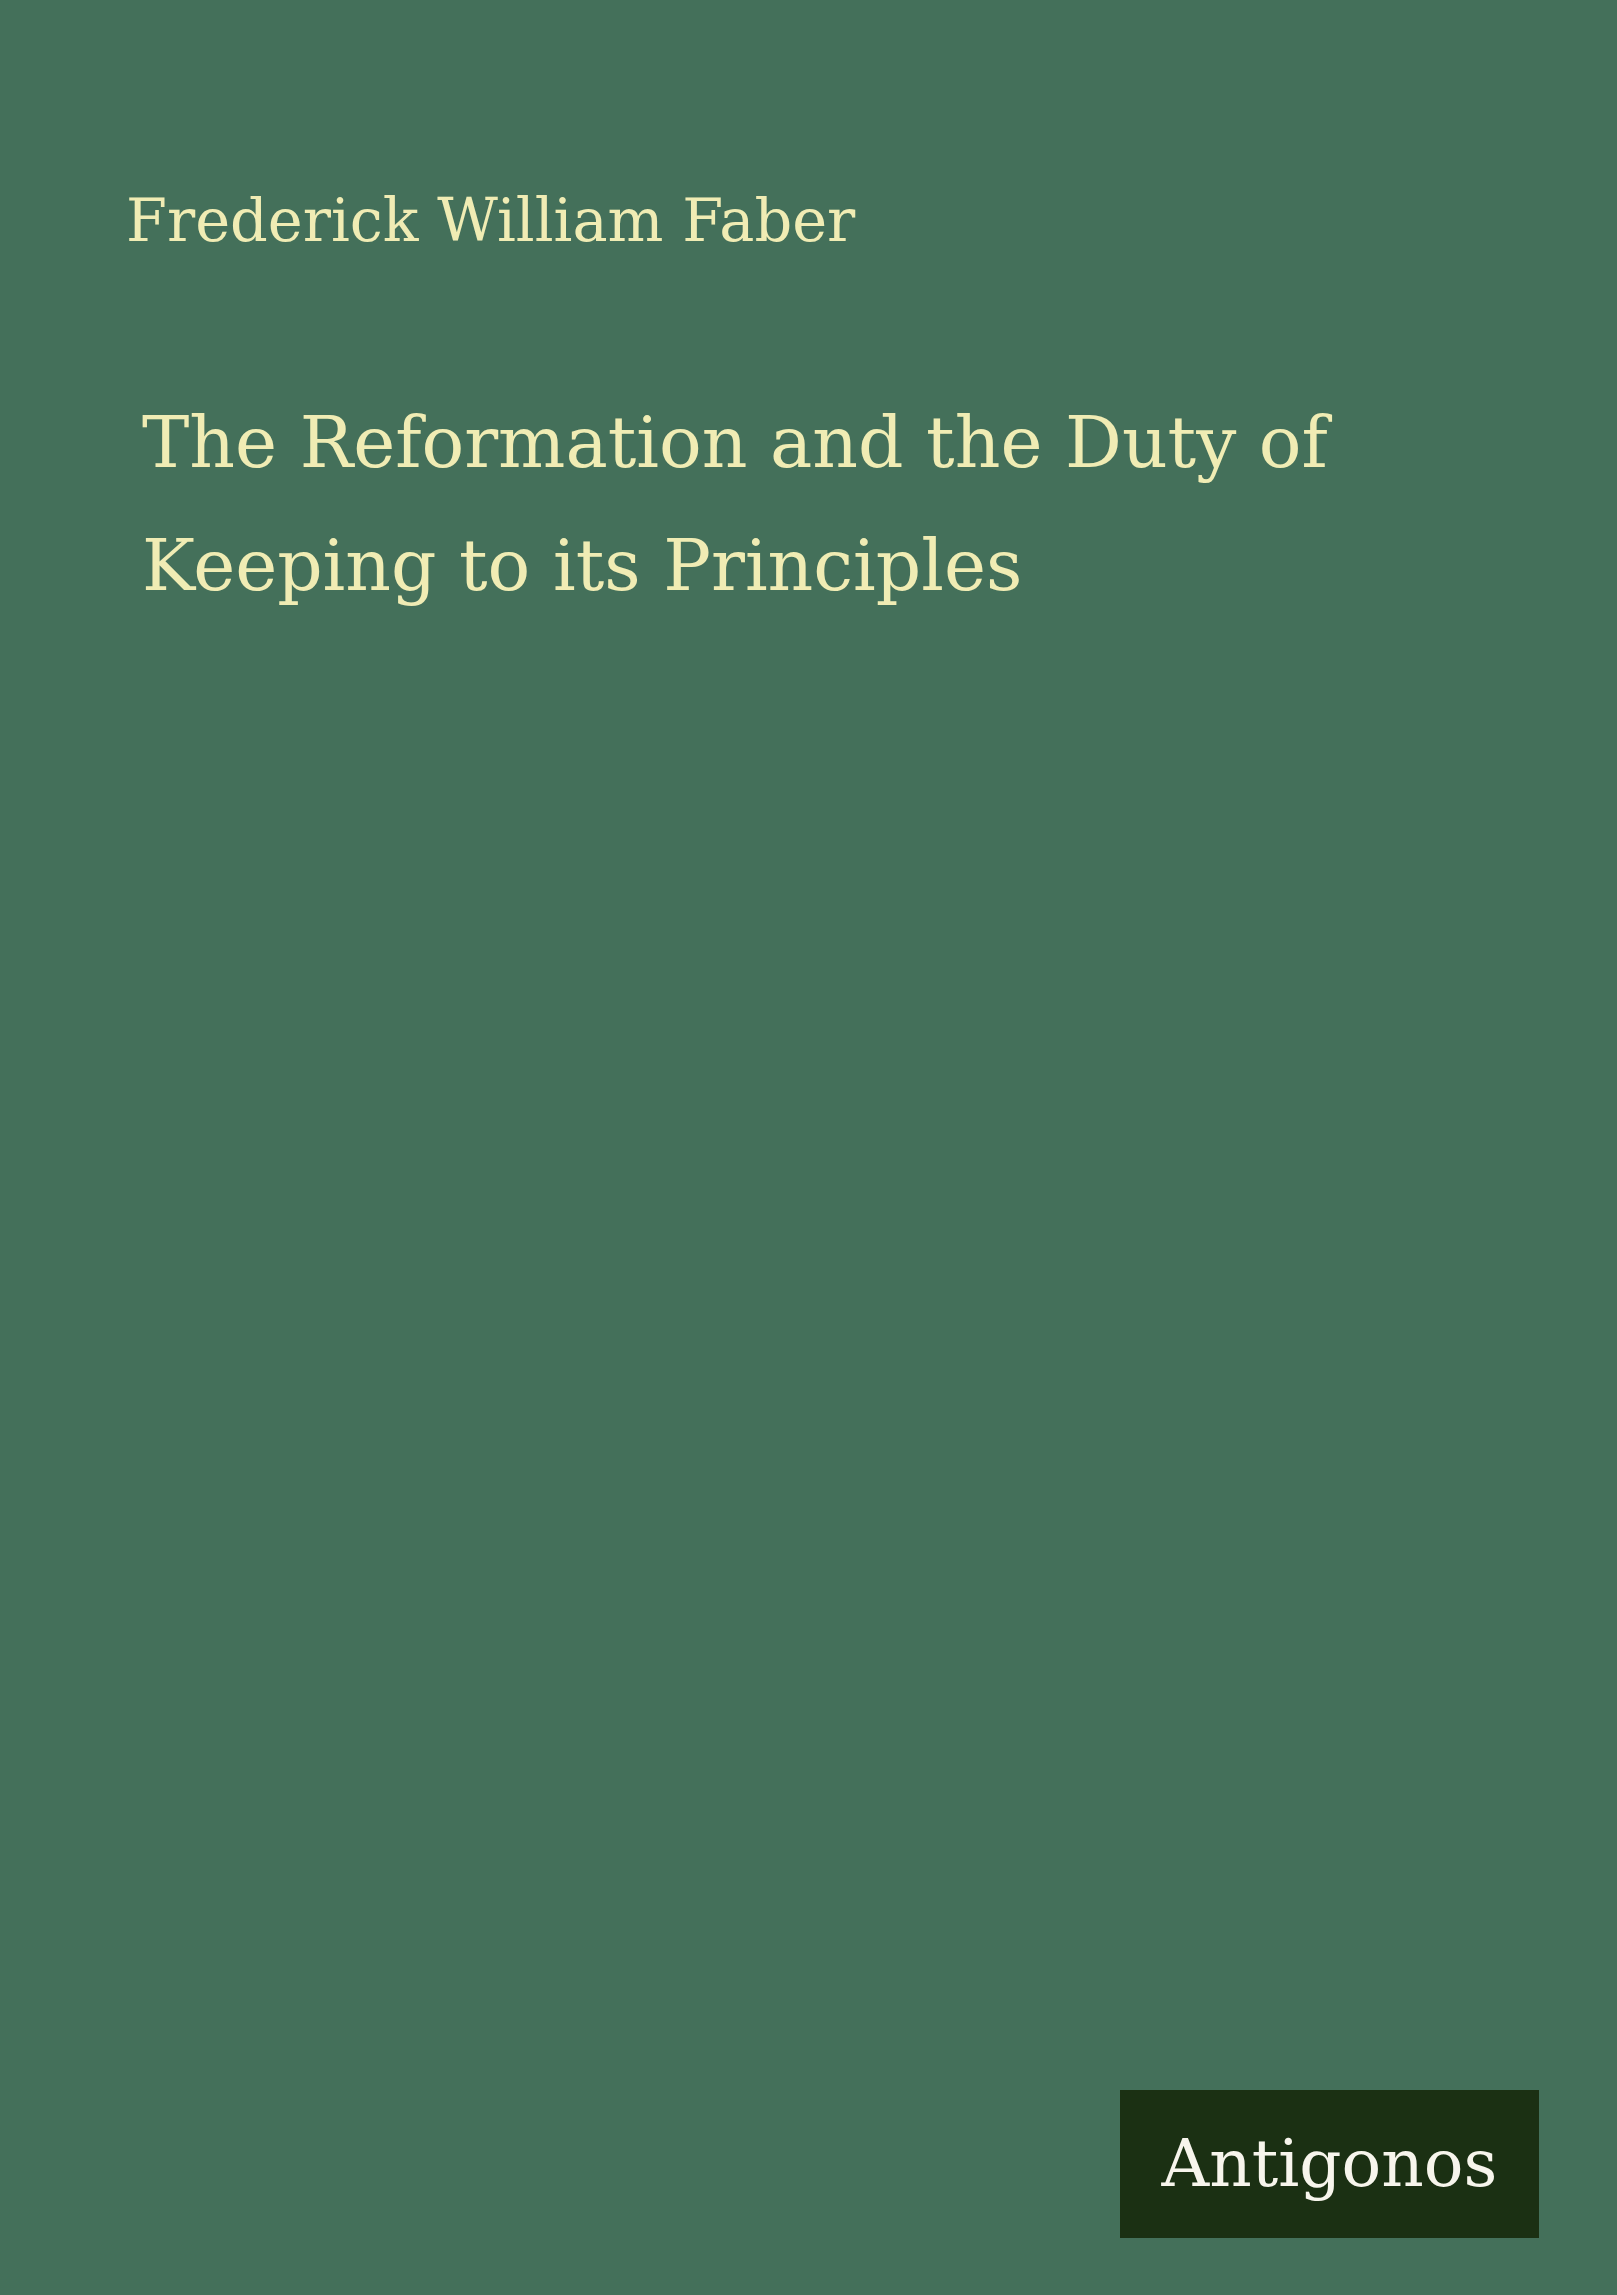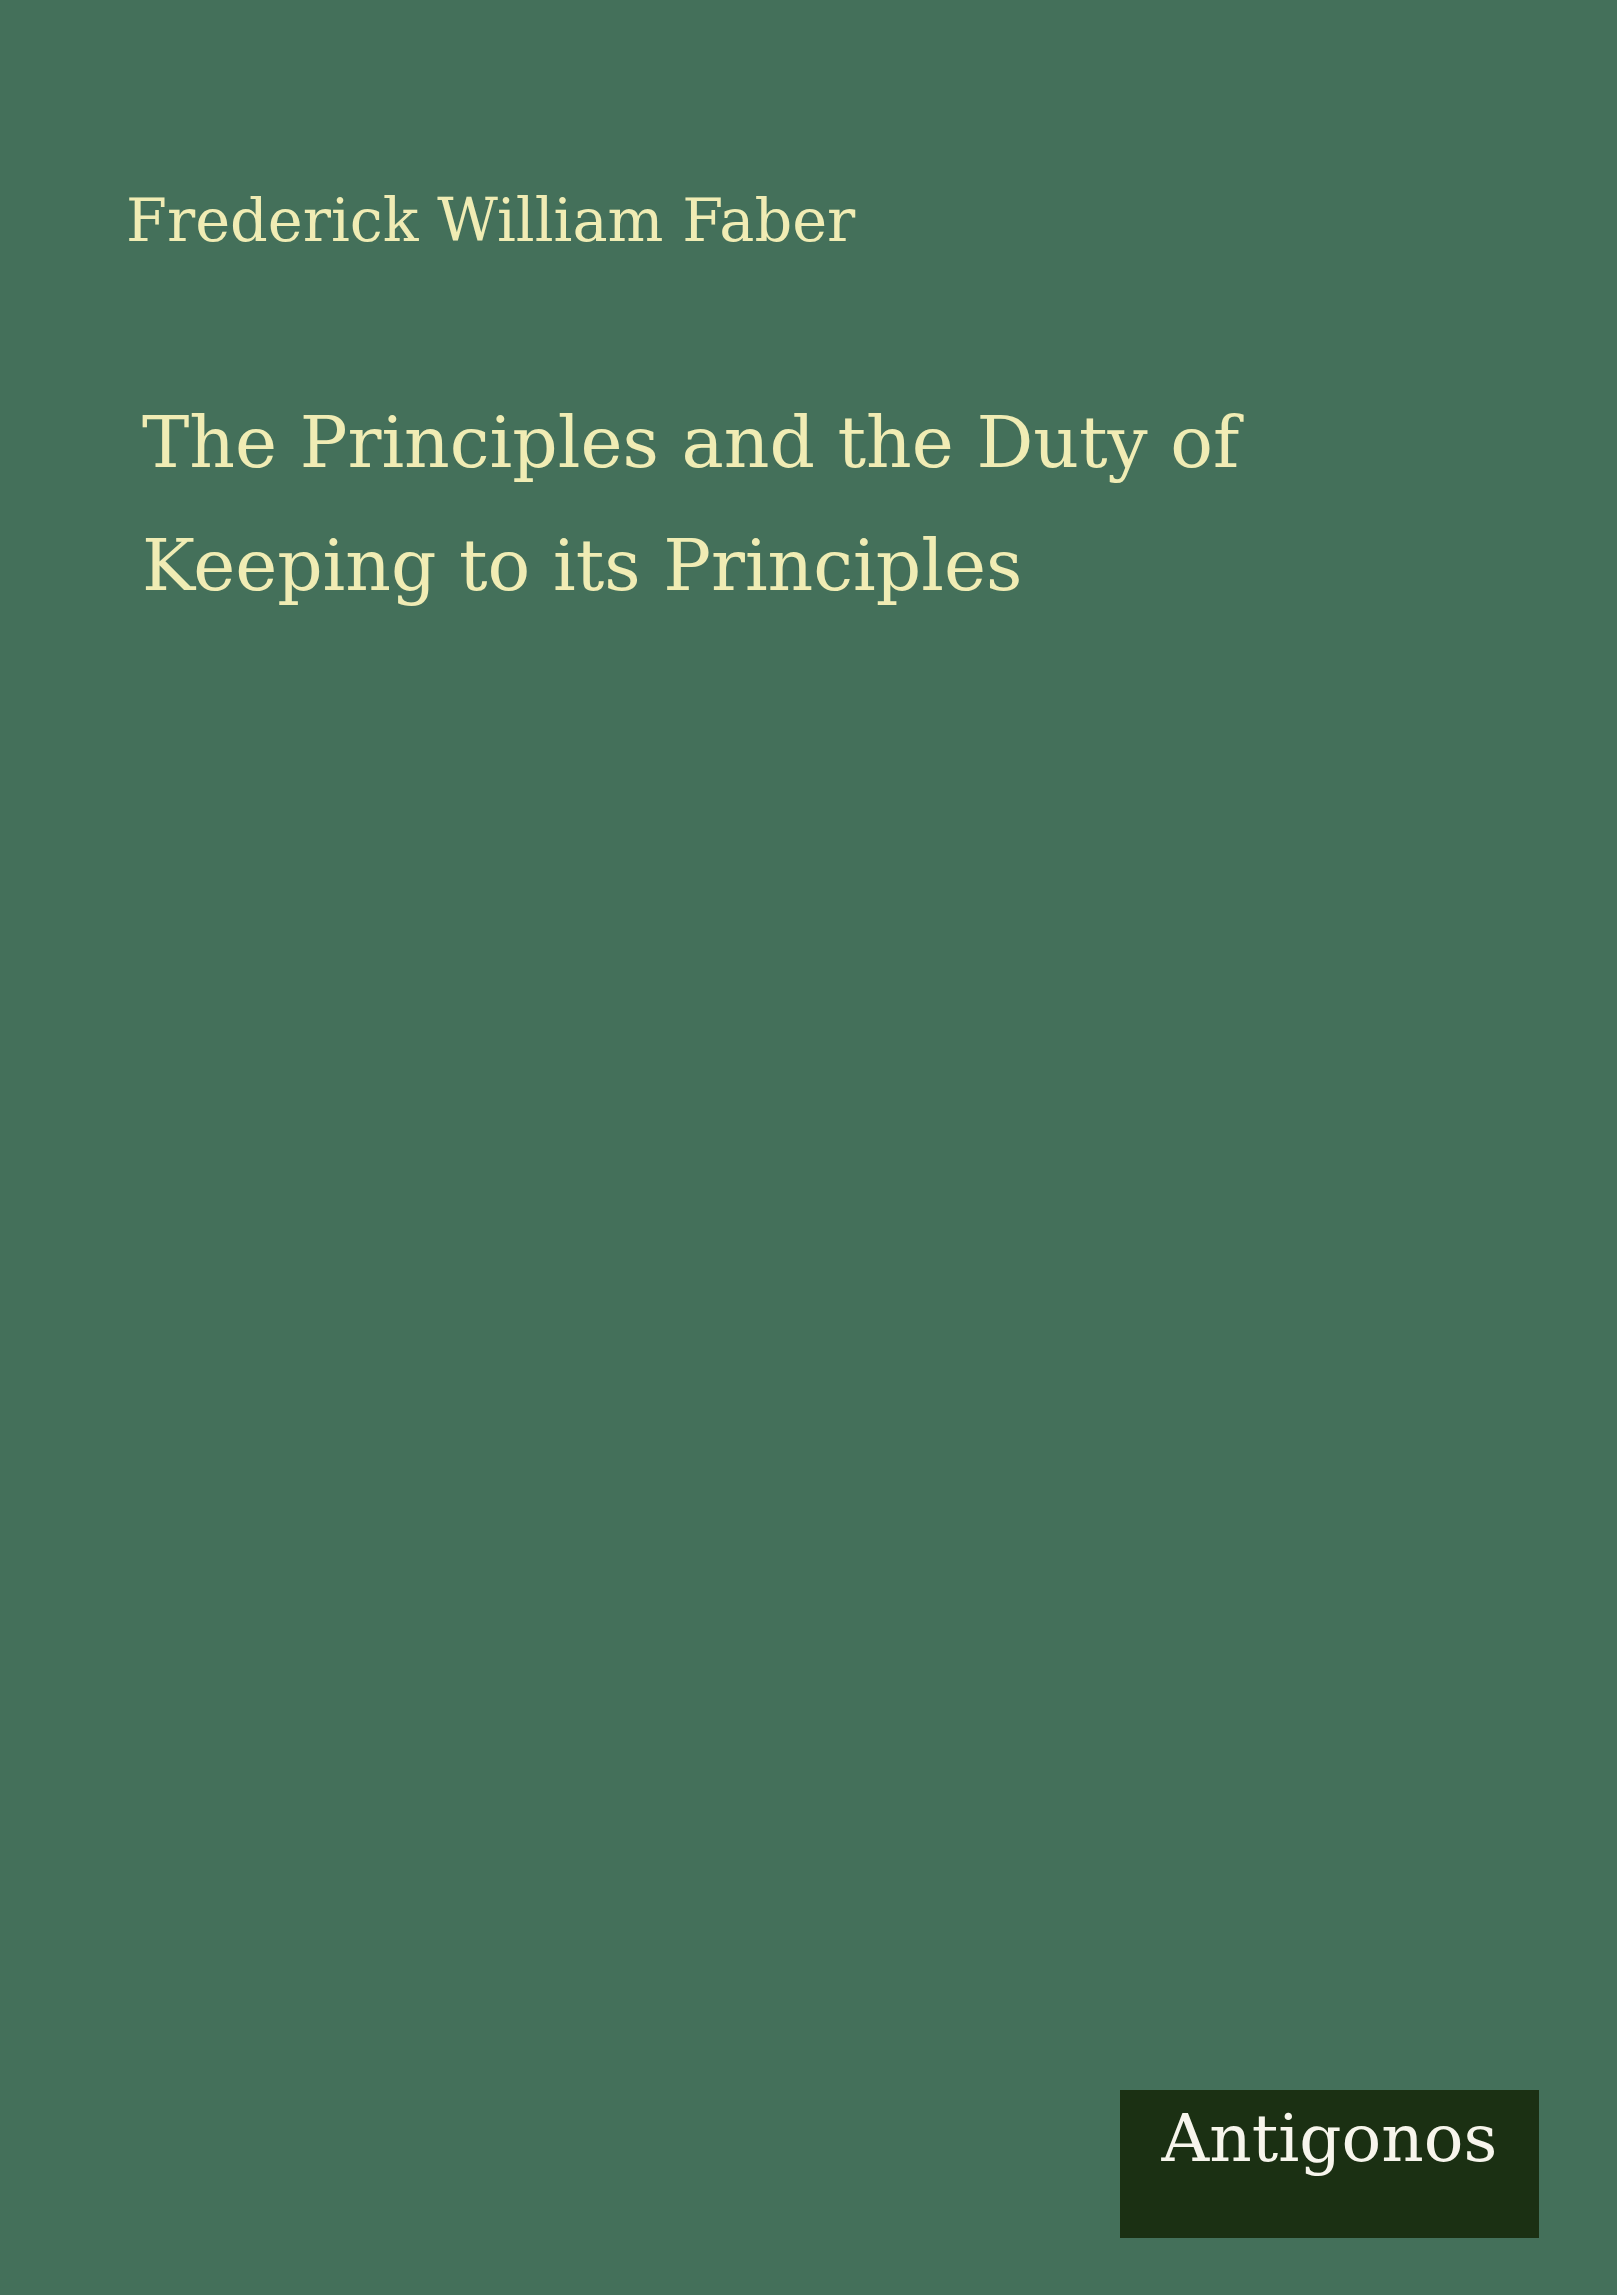--- a/index.html
+++ b/index.html
@@ -43,36 +43,36 @@
     white-space: nowrap;
   }
   .publisher-box {
     position: absolute;
     left: 1072px;
     top: 2042px;
     width: 419px;
     height: 148px;
     background: var(--box-bg);
     display: flex;
-    align-items: flex-start;
+    align-items: center;
     justify-content: center;
   }
   .publisher-name {
     font-size: 66px;
     line-height: 1;
     color: var(--box-text);
     white-space: nowrap;
   }
 </style>
 </head>
 <body>
 
 <div class="author">Frederick William Faber</div>
 
 <h1 class="title">
-  <span class="title-line">The Principles and the Duty of</span>
+  <span class="title-line">The Reformation and the Duty of</span>
   <span class="title-line">Keeping to its Principles</span>
 </h1>
 
 <div class="publisher-box">
   <span class="publisher-name">Antigonos</span>
 </div>
 
 
 </body></html>

